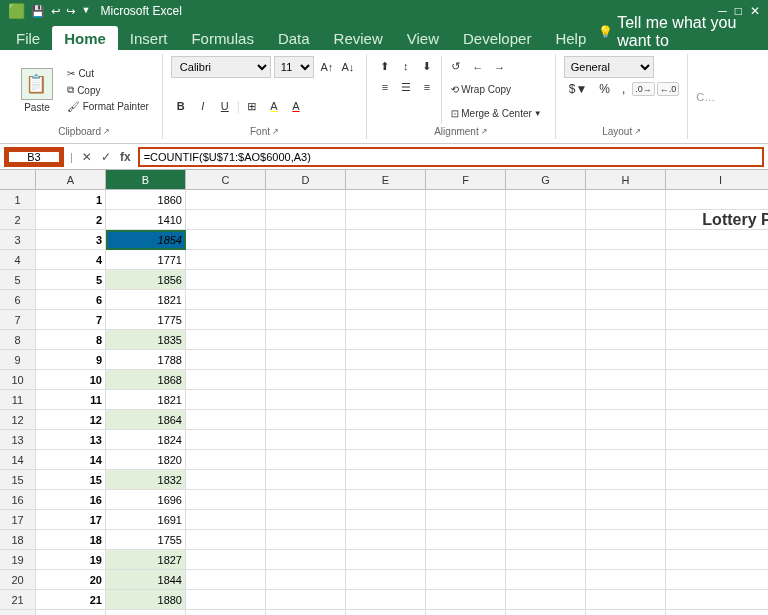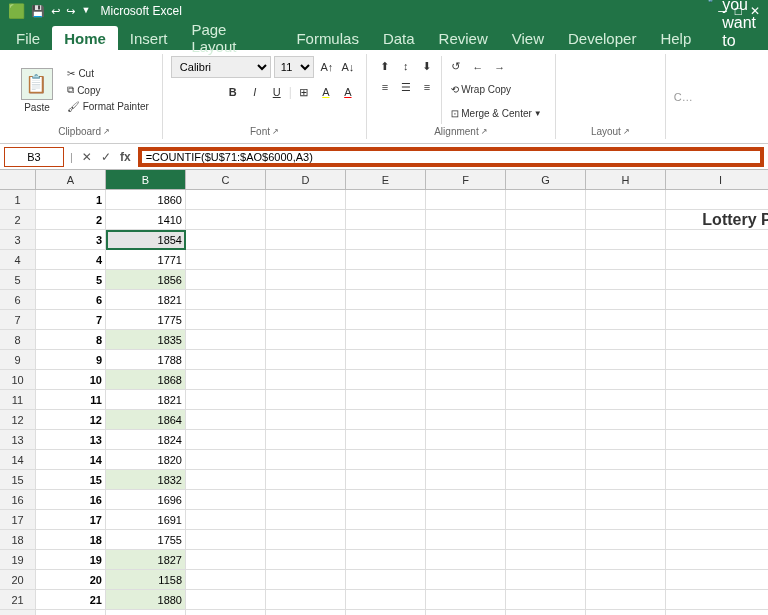--- a/index.html
+++ b/index.html
@@ -179,32 +179,32 @@
       align-items: center;
       height: 26px;
       border-bottom: 1px solid #bbb;
       background: #fff;
       padding: 0 4px;
       gap: 4px;
     }
     .cell-ref-box {
       width: 60px;
       height: 20px;
-      border: 1px solid #c2410c;
+      border: 5px solid #c2410c;
       font-size: 11px;
       padding: 0 4px;
       text-align: center;
     }
     .formula-sep { color: #999; font-size: 11px; margin: 0 2px; }
     .formula-icons { display: flex; gap: 3px; }
     .formula-icon { font-size: 12px; color: #555; cursor: pointer; padding: 1px 3px; }
     .formula-input {
       flex: 1;
       height: 20px;
-      border: 4px solid #c2410c;
+      border: 2px solid #c2410c;
       font-size: 11px;
       padding: 0 4px;
     }
 
     
     .spreadsheet {
       display: flex;
       flex-direction: column;
       overflow: hidden;
       flex: 1;
@@ -261,21 +261,21 @@
       border-right: 1px solid #ddd;
       border-bottom: 1px solid #ddd;
       display: flex;
       align-items: center;
       font-size: 11px;
       padding: 0 3px;
       overflow: hidden;
       cursor: cell;
     }
     .cell.right { justify-content: flex-end; }
-    .cell.selected-active { background: #e5e5e5; outline: 2px solid #217346; outline-offset: -2px; }
+    .cell.selected-active { background: #0369a1; outline: 2px solid #217346; outline-offset: -2px; font-style: italic; }
     .cell.green-fill { background: #e2efda; }
     .cell.bold-text { font-weight: bold; }
 
     
     .col-a { width: 70px; min-width: 70px; }
     .col-b { width: 80px; min-width: 80px; }
     .col-c { width: 80px; min-width: 80px; }
     .col-d { width: 80px; min-width: 80px; }
     .col-e { width: 80px; min-width: 80px; }
     .col-f { width: 80px; min-width: 80px; }
@@ -366,21 +366,20 @@
     <span style="cursor:pointer;">─</span>
     <span style="cursor:pointer;">□</span>
     <span style="cursor:pointer;">✕</span>
   </span>
 </div>
 
 <div class="tab-bar">
   <div class="tab">File</div>
   <div class="tab active">Home</div>
   <div class="tab">Insert</div>
-  <div class="tab">Page Layout</div>
   <div class="tab">Formulas</div>
   <div class="tab">Data</div>
   <div class="tab">Review</div>
   <div class="tab">View</div>
   <div class="tab">Developer</div>
   <div class="tab">Help</div>
   <div style="flex:1; display:flex; align-items:center; justify-content:flex-end; padding-right:8px;">
     <span style="color:white;font-size:12px;">💡</span>
     <span style="color:white;font-size:16px; margin-left:4px;">Tell me what you want to</span>
   </div>
@@ -409,21 +408,21 @@
         </div>
       </div>
     </div>
     <div class="ribbon-group-label">
       <span>Clipboard</span>
       <span class="divider-arrow">↗</span>
     </div>
   </div>
 
   <div class="ribbon-group" style="min-width:160px;">
-    <div class="ribbon-group-content" style="flex-direction:column; align-items:flex-end; gap:2px;">
+    <div class="ribbon-group-content" style="flex-direction:column; align-items:flex-start; gap:16px;">
       <div class="font-group-row1">
         <select class="font-select">
           <option>Calibri</option>
         </select>
         <select class="font-size-select">
           <option>11</option>
         </select>
         <div class="font-size-btns">
           <button class="icon-btn" title="Increase Font Size">A↑</button>
           <button class="icon-btn" title="Decrease Font Size">A↓</button>
@@ -478,20 +477,32 @@
         </div>
       </div>
     </div>
     <div class="ribbon-group-label">
       <span>Alignment</span>
       <span class="divider-arrow">↗</span>
     </div>
   </div>
 
   <div class="ribbon-group" style="min-width:110px;">
+    <div class="ribbon-group-content" style="flex-direction:column; gap:2px; align-items:flex-start;">
+      <select class="number-select">
+        <option>General</option>
+      </select>
+      <div class="number-row2">
+        <button class="format-btn">$▼</button>
+        <button class="format-btn">%</button>
+        <button class="format-btn">,</button>
+        <button class="more-btn">.0→</button>
+        <button class="more-btn">←.0</button>
+      </div>
+    </div>
     <div class="ribbon-group-label">
       <span>Layout</span>
       <span class="divider-arrow">↗</span>
     </div>
   </div>
 
   <div style="flex:1; display:flex; align-items:center; padding-left:8px; font-size:11px; color:#999;">
     <span>C…</span>
   </div>
 </div>
@@ -748,21 +759,21 @@
         <div class="cell col-d"></div>
         <div class="cell col-e"></div>
         <div class="cell col-f"></div>
         <div class="cell col-g"></div>
         <div class="cell col-h"></div>
         <div class="cell col-i"></div>
       </div>
       <div class="data-row">
         <div class="row-num">20</div>
         <div class="cell col-a right bold-text">20</div>
-        <div class="cell col-b right green-fill">1158</div>
+        <div class="cell col-b right green-fill">1844</div>
         <div class="cell col-c"></div>
         <div class="cell col-d"></div>
         <div class="cell col-e"></div>
         <div class="cell col-f"></div>
         <div class="cell col-g"></div>
         <div class="cell col-h"></div>
         <div class="cell col-i"></div>
       </div>
       <div class="data-row">
         <div class="row-num">21</div>

